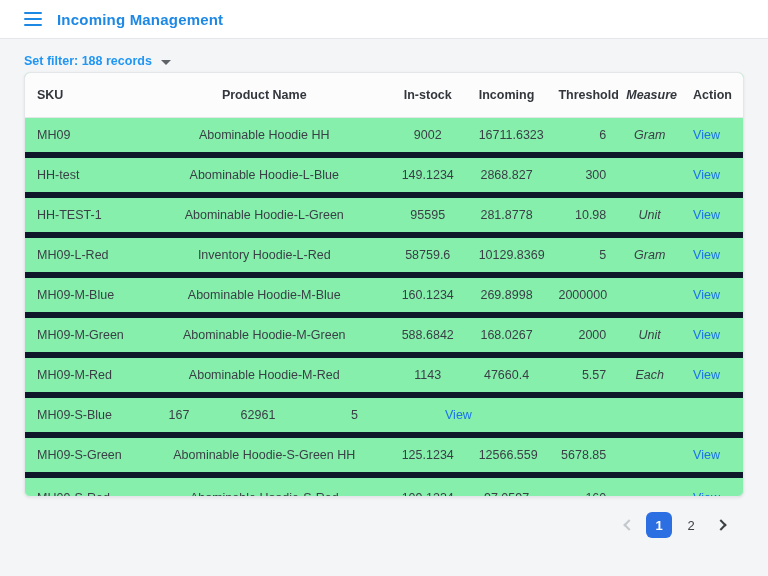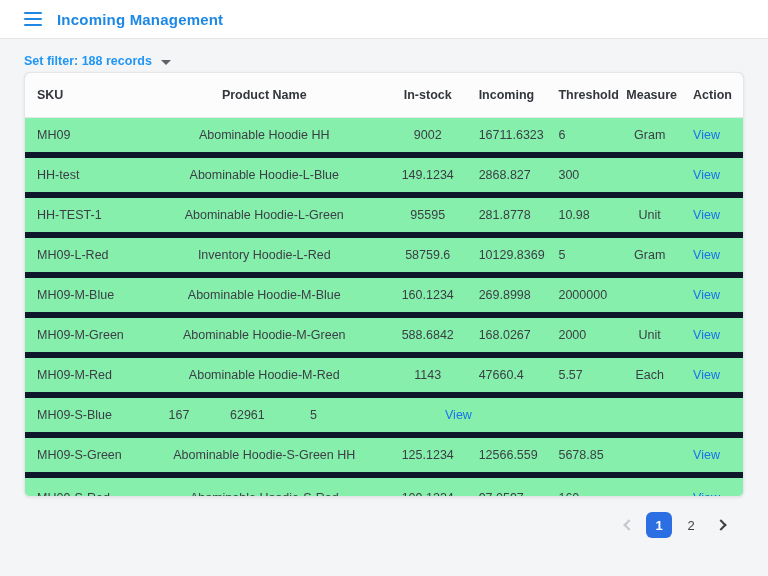--- a/index.html
+++ b/index.html
@@ -85,23 +85,23 @@
   .td {
     padding: 0 12px;
     font-size: 12.5px;
     color: #3a3f45;
     white-space: nowrap;
     overflow: hidden;
   }
   .c-sku      { width: 115px; text-align: left; }
   .c-name     { width: 250px; text-align: center; }
   .c-instock  { width: 78px;  text-align: center; }
-  .c-incoming { width: 80px;  text-align: left; }
-  .c-threshold{ width: 72px;  text-align: left; }
-  .c-measure  { width: 63px;  text-align: center; padding: 0 8px; }
+  .c-incoming { width: 80px;  text-align: center; }
+  .c-threshold{ width: 72px;  text-align: right; }
+  .c-measure  { width: 63px;  text-align: center; padding: 0 8px; font-style: italic; }
   .c-action   { width: 62px;  text-align: right; padding-right: 28px; }
   .view-link { color: #1a73e8; text-decoration: none; cursor: pointer; }
 
   
   .pagination {
     margin-top: 15px;
     display: flex;
     justify-content: flex-end;
     align-items: center;
     padding-right: 32px;

